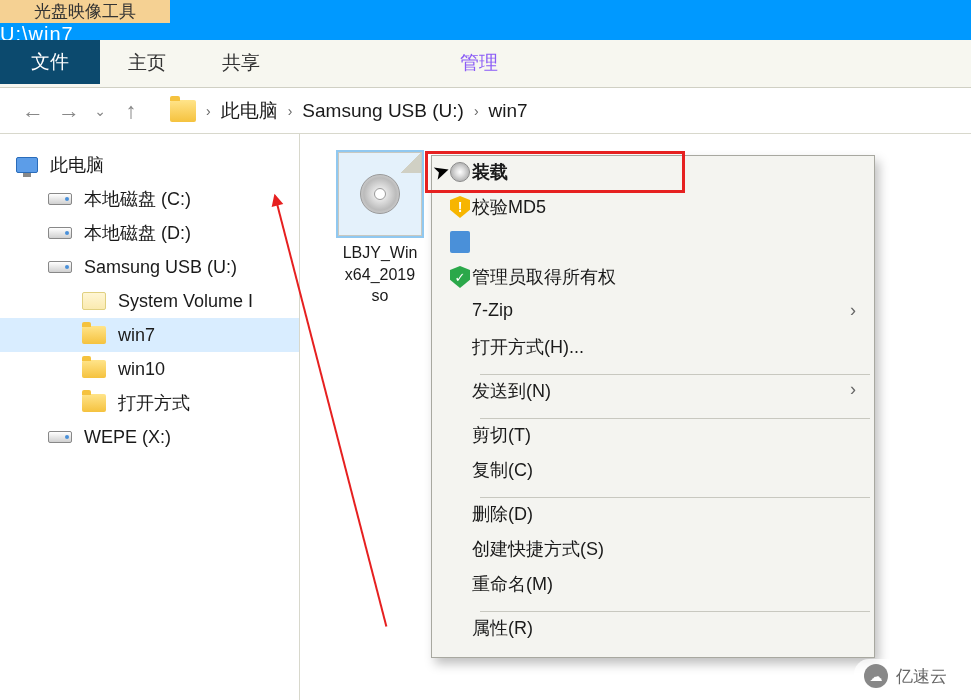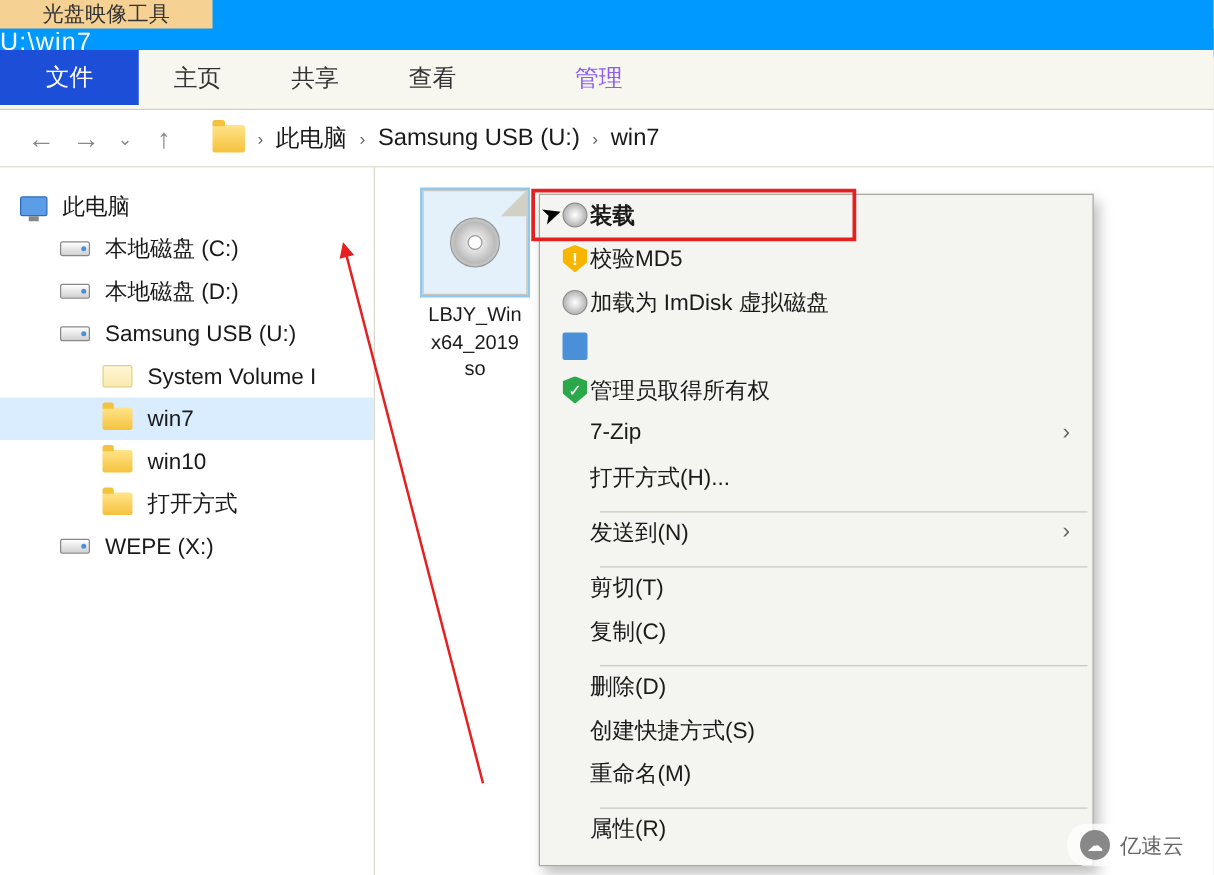--- a/index.html
+++ b/index.html
@@ -4,21 +4,21 @@
   <style>
     * { box-sizing: border-box; margin: 0; padding: 0; font-family: "Microsoft YaHei", "Segoe UI", sans-serif; }
     body { width: 971px; height: 700px; background: #e8e8dc; overflow: hidden; position: relative; }
 
     .titlebar { height: 40px; background: #0099ff; display: flex; align-items: stretch; color: #fff; flex-direction: column; }
     .tb-left { width: 400px; }
     .tb-tool { width: 170px; background: #f5d193; color: #333; display: flex; align-items: center; justify-content: center; font-size: 17px; }
     .tb-path { flex: 1; background: #0099ff; color: #fff; display: flex; align-items: center; font-size: 20px; letter-spacing: 1px; }
 
     .ribbon { height: 48px; background: #f7f7f0; display: flex; align-items: flex-start; position: relative; border-bottom: 1px solid #d0d0c4; }
-    .rib-file { width: 111px; height: 44px; background: #1d4ed8; color: #fff; display: flex; align-items: center; justify-content: center; font-size: 19px; }
+    .rib-file { width: 100px; height: 44px; background: #0c4a6e; color: #fff; display: flex; align-items: center; justify-content: center; font-size: 19px; }
     .rib-tab { padding: 10px 28px 0; font-size: 19px; color: #333; cursor: pointer; }
     .rib-manage { position: absolute; left: 432px; top: 0; padding: 10px 28px 0; font-size: 19px; color: #8b5cf6; cursor: pointer; }
 
     .navbar { height: 46px; background: #fff; border-bottom: 1px solid #d8d8cc; display: flex; align-items: center; padding: 0 18px; gap: 6px; }
     .nav-arrow { color: #888; font-size: 22px; width: 30px; text-align: center; cursor: pointer; }
     .nav-down { color: #888; font-size: 14px; width: 20px; text-align: center; cursor: pointer; }
     .nav-up { color: #888; font-size: 22px; width: 30px; text-align: center; cursor: pointer; }
     .addr { flex: 1; display: flex; align-items: center; gap: 6px; margin-left: 18px; }
     .addr-folder { width: 26px; height: 22px; background: linear-gradient(#ffe48a, #f5c23e); border-radius: 2px; position: relative; }
     .addr-folder::before { content: ''; position: absolute; top: -4px; left: 0; width: 10px; height: 5px; background: #f5c23e; border-radius: 2px 2px 0 0; }
@@ -73,21 +73,20 @@
 <div class="titlebar">
   <div class="tb-left"></div>
   <div class="tb-tool">光盘映像工具</div>
   <div class="tb-path">U:\win7</div>
 </div>
 
 <div class="ribbon">
   <div class="rib-file">文件</div>
   <div class="rib-tab">主页</div>
   <div class="rib-tab">共享</div>
-  <div class="rib-tab">查看</div>
   <div class="rib-manage">管理</div>
 </div>
 
 <div class="navbar">
   <span class="nav-arrow">←</span>
   <span class="nav-arrow">→</span>
   <span class="nav-down">⌄</span>
   <span class="nav-up">↑</span>
   <div class="addr">
     <div class="addr-folder"></div>
@@ -161,26 +160,20 @@
     <span style="font-weight:600">装载</span>
   </div>
   <div class="ctx-item">
     <span class="ctx-icon">
         <span class="ic-shield-y">!</span>
       </span>
     <span>校验MD5</span>
   </div>
   <div class="ctx-item">
     <span class="ctx-icon">
-        <span class="ic-disc-sm"></span>
-      </span>
-    <span>加载为 ImDisk 虚拟磁盘</span>
-  </div>
-  <div class="ctx-item">
-    <span class="ctx-icon">
         <span class="ic-notepad"></span>
       </span>
   </div>
   <div class="ctx-item">
     <span class="ctx-icon">
         <span class="ic-shield-g">✓</span>
       </span>
     <span>管理员取得所有权</span>
   </div>
   <div class="ctx-item">

